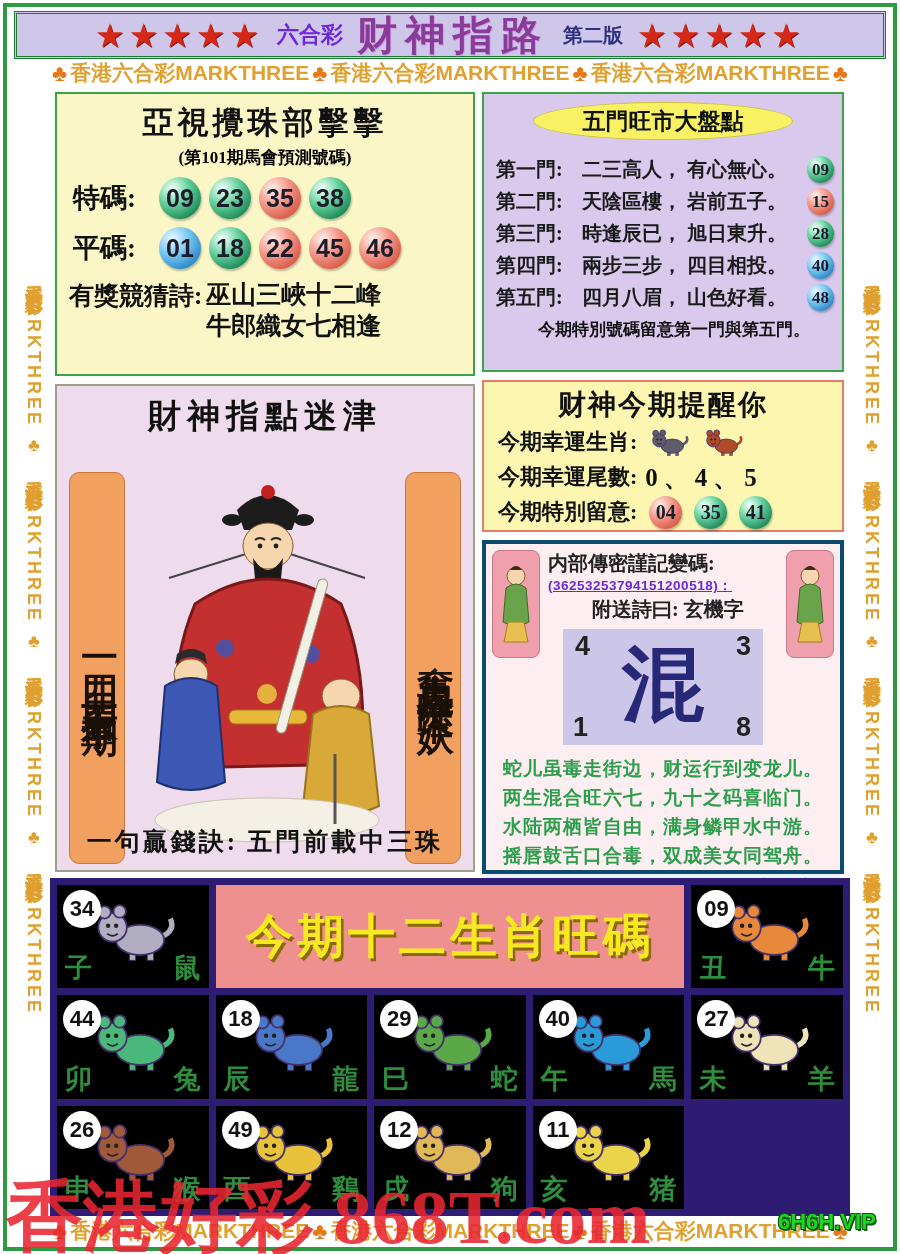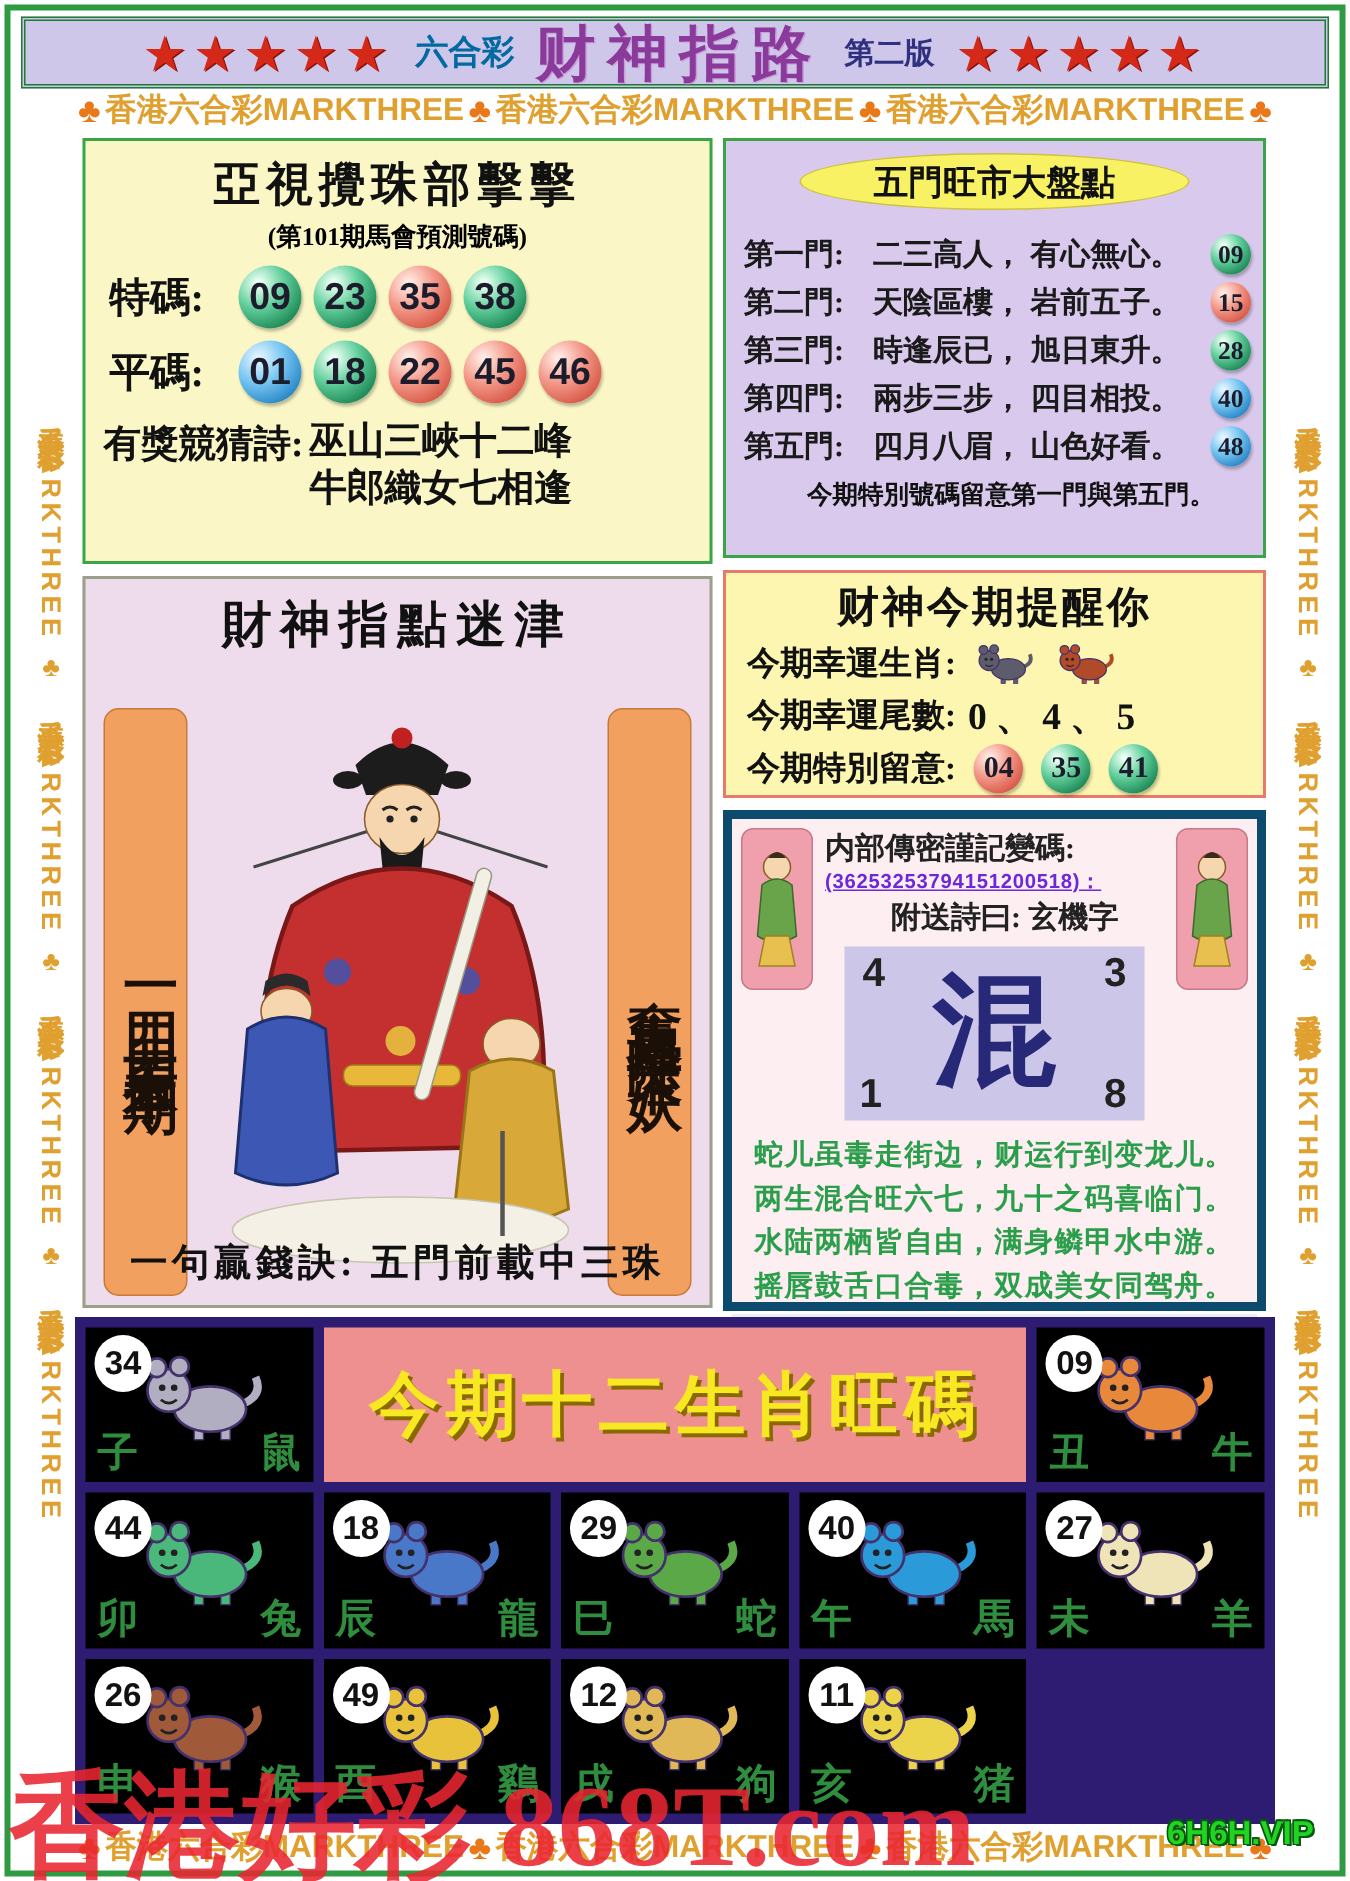--- a/index.html
+++ b/index.html
@@ -3,21 +3,21 @@
 <meta charset="utf-8">
 <style>
   html,body{margin:0;padding:0;}
   body{width:900px;height:1254px;background:#ffffff;font-family:"Liberation Sans",sans-serif;position:relative;overflow:hidden;}
   .page{position:absolute;inset:0;}
   .green-frame{position:absolute;inset:3px;border:4px solid #2e9a42;pointer-events:none;}
 
   
   .header{position:absolute;left:14px;top:11px;right:14px;height:48px;background:#cfc7e9;border:3px double #1e7a34;display:flex;align-items:center;justify-content:center;gap:14px;box-sizing:border-box;}
   .stars{color:#d42818;font-size:33px;letter-spacing:4px;line-height:1;text-shadow:1px 1px 0 #8a1008;}
-  .hdr-cat{font-size:22px;font-weight:bold;color:#0369a1;}
+  .hdr-cat{font-size:22px;font-weight:bold;color:#6d28d9;}
   .hdr-title{font-size:40px;font-weight:bold;color:#8a3a9a;letter-spacing:8px;font-family:"Liberation Serif",serif;text-shadow:1px 1px 0 #caa0d8;}
   .hdr-ed{font-size:20px;font-weight:bold;color:#303080;}
 
   
   .marquee{position:absolute;left:18px;right:18px;height:26px;display:flex;align-items:center;justify-content:center;font-size:21px;font-weight:bold;color:#e0a030;white-space:nowrap;}
   .marquee .club{color:#e87818;font-size:23px;margin:0 3px;}
   .m-top{top:60px;}
   .m-bottom{top:1218px;}
 
   
@@ -54,21 +54,21 @@
 
   
   .reminder{position:absolute;left:482px;top:380px;width:362px;height:152px;background:#fcf6b0;border:2px solid #e87a6a;box-sizing:border-box;}
   .rem-title{font-size:28px;letter-spacing:2px;margin-top:4px;}
   .rem-row{display:flex;align-items:center;margin:1px 8px 0 14px;font-weight:bold;font-size:22px;font-family:"Liberation Serif",serif;color:#111;height:34px;}
   .rem-tail{font-size:25px;letter-spacing:6px;margin-left:8px;color:#111;}
   .rem-row .ball{margin-left:6px;}
   .mini-animal{margin-left:10px;display:inline-flex;}
 
   
-  .secret{position:absolute;left:482px;top:540px;width:362px;height:334px;background:#fdeef2;border:6px solid #0c4a6e;box-sizing:border-box;}
+  .secret{position:absolute;left:482px;top:540px;width:362px;height:334px;background:#fdeef2;border:4px solid #0c4a6e;box-sizing:border-box;}
   .card{position:absolute;top:6px;width:46px;height:106px;background:#f0a0ac;border:1px solid #c87888;border-radius:8px;display:flex;align-items:center;justify-content:center;}
   .card-l{left:6px;}
   .card-r{right:6px;}
   .sec-line1{margin:6px 0 0 62px;font-size:20px;font-weight:bold;font-family:"Liberation Serif",serif;color:#222;}
   .sec-code{margin:0 0 0 62px;font-size:13.5px;font-weight:bold;color:#6d28d9;letter-spacing:.5px;text-decoration:underline;}
   .sec-line2{margin:1px 0 0 62px;font-size:20px;font-weight:bold;font-family:"Liberation Serif",serif;color:#222;padding-left:44px;}
   .mystery{position:relative;width:200px;height:116px;margin:6px auto 0;background:#ccc6e8;}
   .mys-char{position:absolute;left:50%;top:50%;transform:translate(-50%,-52%);font-size:82px;font-weight:bold;color:#282878;font-family:"Liberation Serif",serif;line-height:1;}
   .mys-c{position:absolute;font-size:27px;font-weight:bold;color:#222;}
   .c-tl{left:12px;top:2px;} .c-tr{right:12px;top:2px;} .c-bl{left:10px;bottom:2px;} .c-br{right:12px;bottom:2px;}

